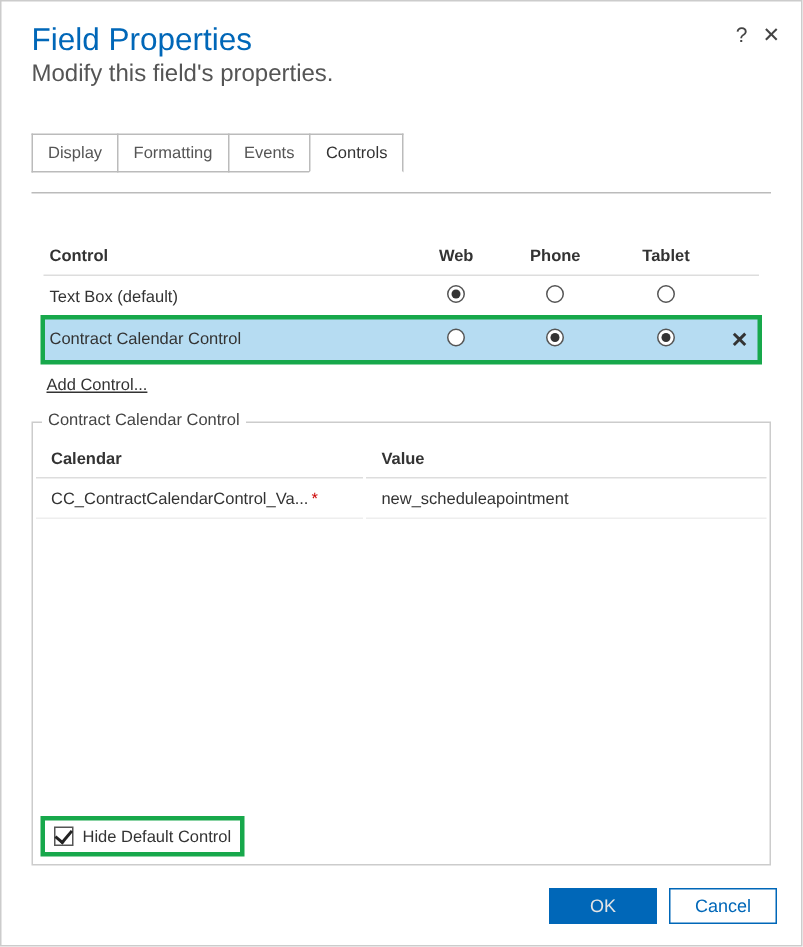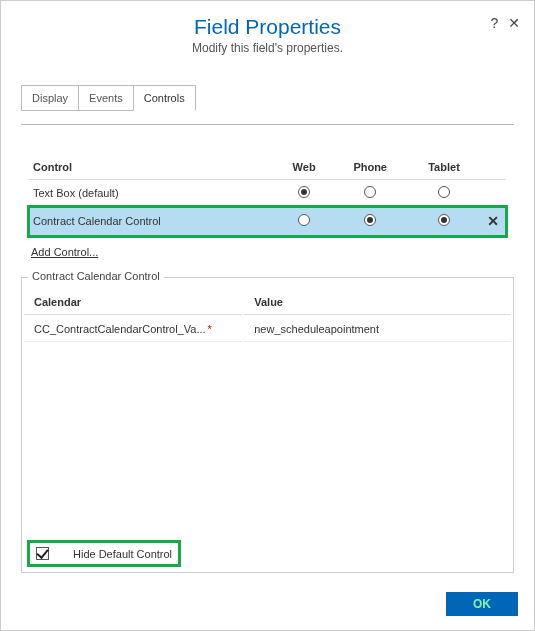--- a/index.html
+++ b/index.html
@@ -10,30 +10,29 @@
     color: #333;
     background: #fff;
     width: 535px;
     height: 631px;
     position: relative;
     border: 1px solid #ccc;
   }
   .header {
     padding: 14px 20px 6px 20px;
     position: relative;
-    text-align: center;
   }
   .title {
     font-size: 21px;
     font-weight: 300;
     color: #0067b8;
     margin: 0;
   }
   .subtitle {
-    font-size: 12px;
+    font-size: 16px;
     color: #555;
     margin: 2px 0 0 0;
   }
   .header-icons {
     position: absolute;
     right: 14px;
     top: 14px;
     display: flex;
     gap: 10px;
     align-items: center;
@@ -169,21 +168,21 @@
     border-bottom: 1px solid #eee;
     color: #333;
   }
   .req-star { color: #c00; margin-left: 2px; }
   .checkbox-wrap {
     position: absolute;
     left: 8px;
     bottom: 8px;
     display: flex;
     align-items: center;
-    gap: 24px;
+    gap: 6px;
     font-size: 11px;
     padding: 4px 6px;
   }
   .checkbox-hl {
     outline: 3px solid #17a84b;
   }
   .checkbox {
     width: 13px; height: 13px;
     border: 1px solid #555;
     background: #fff;
@@ -209,37 +208,38 @@
   .btn {
     min-width: 72px;
     height: 24px;
     font-size: 12px;
     border: 1px solid #0067b8;
     cursor: pointer;
     display: flex;
     align-items: center;
     justify-content: center;
   }
-  .btn-primary { background: #0067b8; color: #86efac; font-weight: bold; }
+  .btn-primary { background: #0067b8; color: #e5e5e5; }
   .btn-secondary { background: #fff; color: #0067b8; }
 </style>
 </head>
 <body>
 
 <div class="header">
   <div class="title">Field Properties</div>
   <div class="subtitle">Modify this field's properties.</div>
   <div class="header-icons">
     <span class="help-icon">?</span>
     <span class="close-icon">✕</span>
   </div>
 </div>
 
 <div class="tabs" id="tab-strip">
     <div class="tab inactive">Display</div>
+    <div class="tab inactive">Formatting</div>
     <div class="tab inactive">Events</div>
     <div class="tab active">Controls</div>
   </div>
 
 <div class="tab-body">
   <table class="controls-table">
     <thead>
       <tr>
         <th>Control</th>
         <th class="center">Web</th>
@@ -285,13 +285,14 @@
       </tbody>
   </table>
   <div id="hide-default-wrap" class="checkbox-wrap checkbox-hl">
     <span id="hide-default-box" class="checkbox checked"></span>
     <span>Hide Default Control</span>
   </div>
 </div>
 
 <div class="footer">
   <div class="btn btn-primary">OK</div>
+  <div class="btn btn-secondary">Cancel</div>
 </div>
 
 </body></html>

